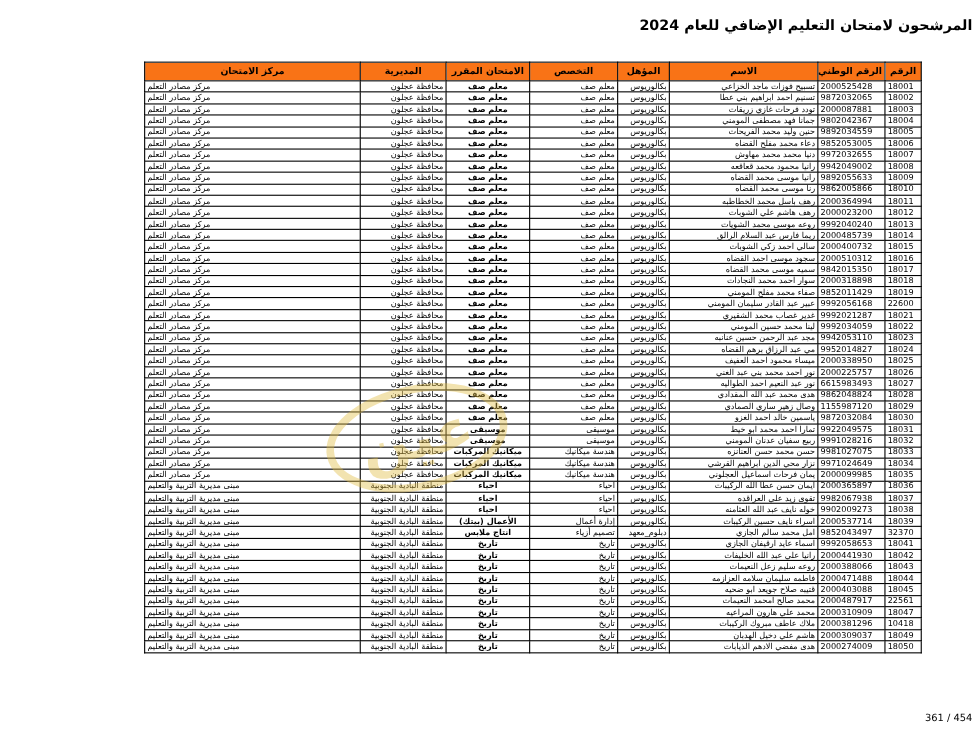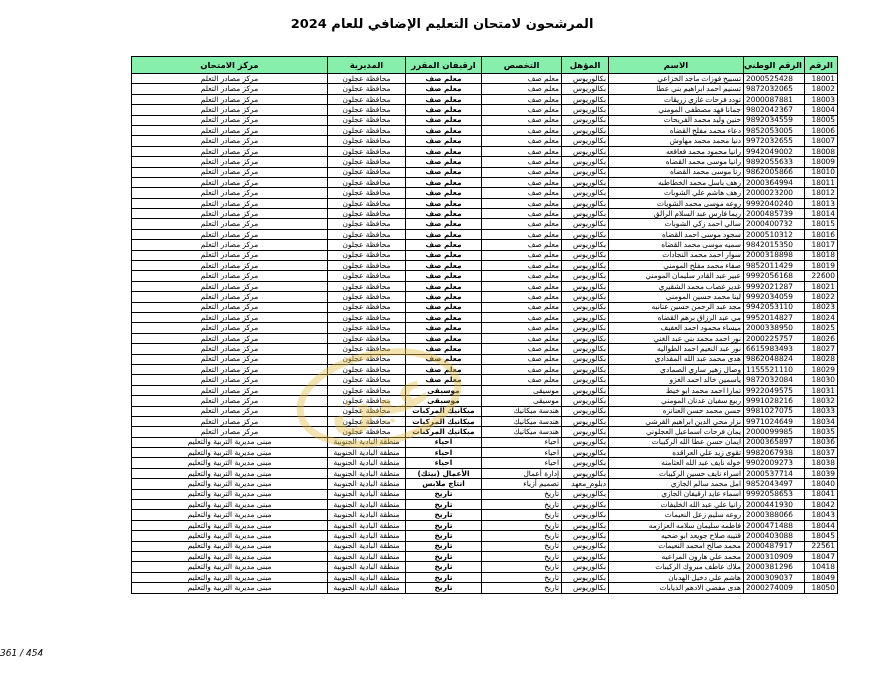--- a/index.html
+++ b/index.html
@@ -1,39 +1,39 @@
 <!DOCTYPE html>
 <html lang="ar"><head>
 <meta charset="utf-8">
 <style>
   html,body{margin:0;padding:0;}
   body{
     width:884px;height:683px;position:relative;background:#ffffff;
     font-family:"DejaVu Sans", sans-serif;color:#000;overflow:hidden;
   }
   .page-title{
-    position:absolute;top:16px;left:0;right:0;text-align:center;
+    position:absolute;top:16px;left:0;right:0;text-align:right;
     direction:rtl;font-weight:bold;font-size:13px;
   }
   .table-wrap{position:absolute;top:56px;right:46px;}
   table{border-collapse:collapse;table-layout:fixed;width:706px;direction:rtl;}
   th,td{border:0.9px solid #000;overflow:hidden;white-space:nowrap;box-sizing:border-box;}
-  thead th{height:17px;font-size:8.5px;font-weight:bold;text-align:center;padding:0 2px;background:#86efac;}
+  thead th{height:17px;font-size:8.5px;font-weight:bold;text-align:center;padding:0 2px;background:#f97316;}
   tbody td{height:10.4px;font-size:7.4px;line-height:1.05;padding:0 2px;}
-  td.c-num{text-align:right;direction:ltr;}
+  td.c-num{direction:ltr;}
   td.c-national_id{text-align:left;direction:ltr;}
-  td.c-name{text-align:right;font-family:Liberation Serif, serif;}
+  td.c-name{text-align:right;}
   td.c-qualification{}
   td.c-specialization{text-align:right;}
   td.c-exam{text-align:center;font-weight:bold;}
-  td.c-directorate{text-align:center;}
-  td.c-center{text-align:center;}
+  td.c-directorate{}
+  td.c-center{text-align:left;}
   .page-footer{
-    position:absolute;top:648px;left:0;right:0;text-align:left;
-    font-size:9px;direction:ltr;font-style:italic;
+    position:absolute;top:648px;left:0;right:0;text-align:right;
+    font-size:9px;direction:ltr;
   }
   .watermark{
     position:absolute;left:292px;top:342px;width:175px;height:112px;
     opacity:0.42;pointer-events:none;z-index:5;
   }
 </style>
 </head>
 <body>
 
 <div class="page-title">المرشحون لامتحان التعليم الإضافي للعام 2024</div>
@@ -50,21 +50,21 @@
         <col style="width: 78px;">
         <col style="width: 196px;">
       </colgroup>
     <thead>
         <tr id="header-row">
           <th>الرقم</th>
           <th>الرقم الوطني</th>
           <th>الاسم</th>
           <th>المؤهل</th>
           <th>التخصص</th>
-          <th>ارقيفان المقرر</th>
+          <th>الامتحان المقرر</th>
           <th>المديرية</th>
           <th>مركز الامتحان</th>
         </tr>
       </thead>
     <tbody id="table-body">
         <tr>
           <td class="c-num">18001</td>
           <td class="c-national_id">2000525428</td>
           <td class="c-name">تسبيح فوزات ماجد الخزاعي</td>
           <td class="c-qualification">بكالوريوس</td>
@@ -338,21 +338,21 @@
           <td class="c-national_id">9862048824</td>
           <td class="c-name">هدى محمد عبد الله المقدادي</td>
           <td class="c-qualification">بكالوريوس</td>
           <td class="c-specialization">معلم صف</td>
           <td class="c-exam">معلم صف</td>
           <td class="c-directorate">محافظة عجلون</td>
           <td class="c-center">مركز مصادر التعلم</td>
         </tr>
         <tr>
           <td class="c-num">18029</td>
-          <td class="c-national_id">1155521110</td>
+          <td class="c-national_id">1155987120</td>
           <td class="c-name">وصال زهير ساري الصمادي</td>
           <td class="c-qualification">بكالوريوس</td>
           <td class="c-specialization">معلم صف</td>
           <td class="c-exam">معلم صف</td>
           <td class="c-directorate">محافظة عجلون</td>
           <td class="c-center">مركز مصادر التعلم</td>
         </tr>
         <tr>
           <td class="c-num">18030</td>
           <td class="c-national_id">9872032084</td>
@@ -447,21 +447,21 @@
           <td class="c-num">18039</td>
           <td class="c-national_id">2000537714</td>
           <td class="c-name">اسراء نايف حسين الركيبات</td>
           <td class="c-qualification">بكالوريوس</td>
           <td class="c-specialization">إدارة أعمال</td>
           <td class="c-exam">الأعمال (بيتك)</td>
           <td class="c-directorate">منطقة البادية الجنوبية</td>
           <td class="c-center">مبنى مديرية التربية والتعليم</td>
         </tr>
         <tr>
-          <td class="c-num">18040</td>
+          <td class="c-num">32370</td>
           <td class="c-national_id">9852043497</td>
           <td class="c-name">امل محمد سالم الجازي</td>
           <td class="c-qualification">دبلوم_معهد</td>
           <td class="c-specialization">تصميم أزياء</td>
           <td class="c-exam">انتاج ملابس</td>
           <td class="c-directorate">منطقة البادية الجنوبية</td>
           <td class="c-center">مبنى مديرية التربية والتعليم</td>
         </tr>
         <tr>
           <td class="c-num">18041</td>

